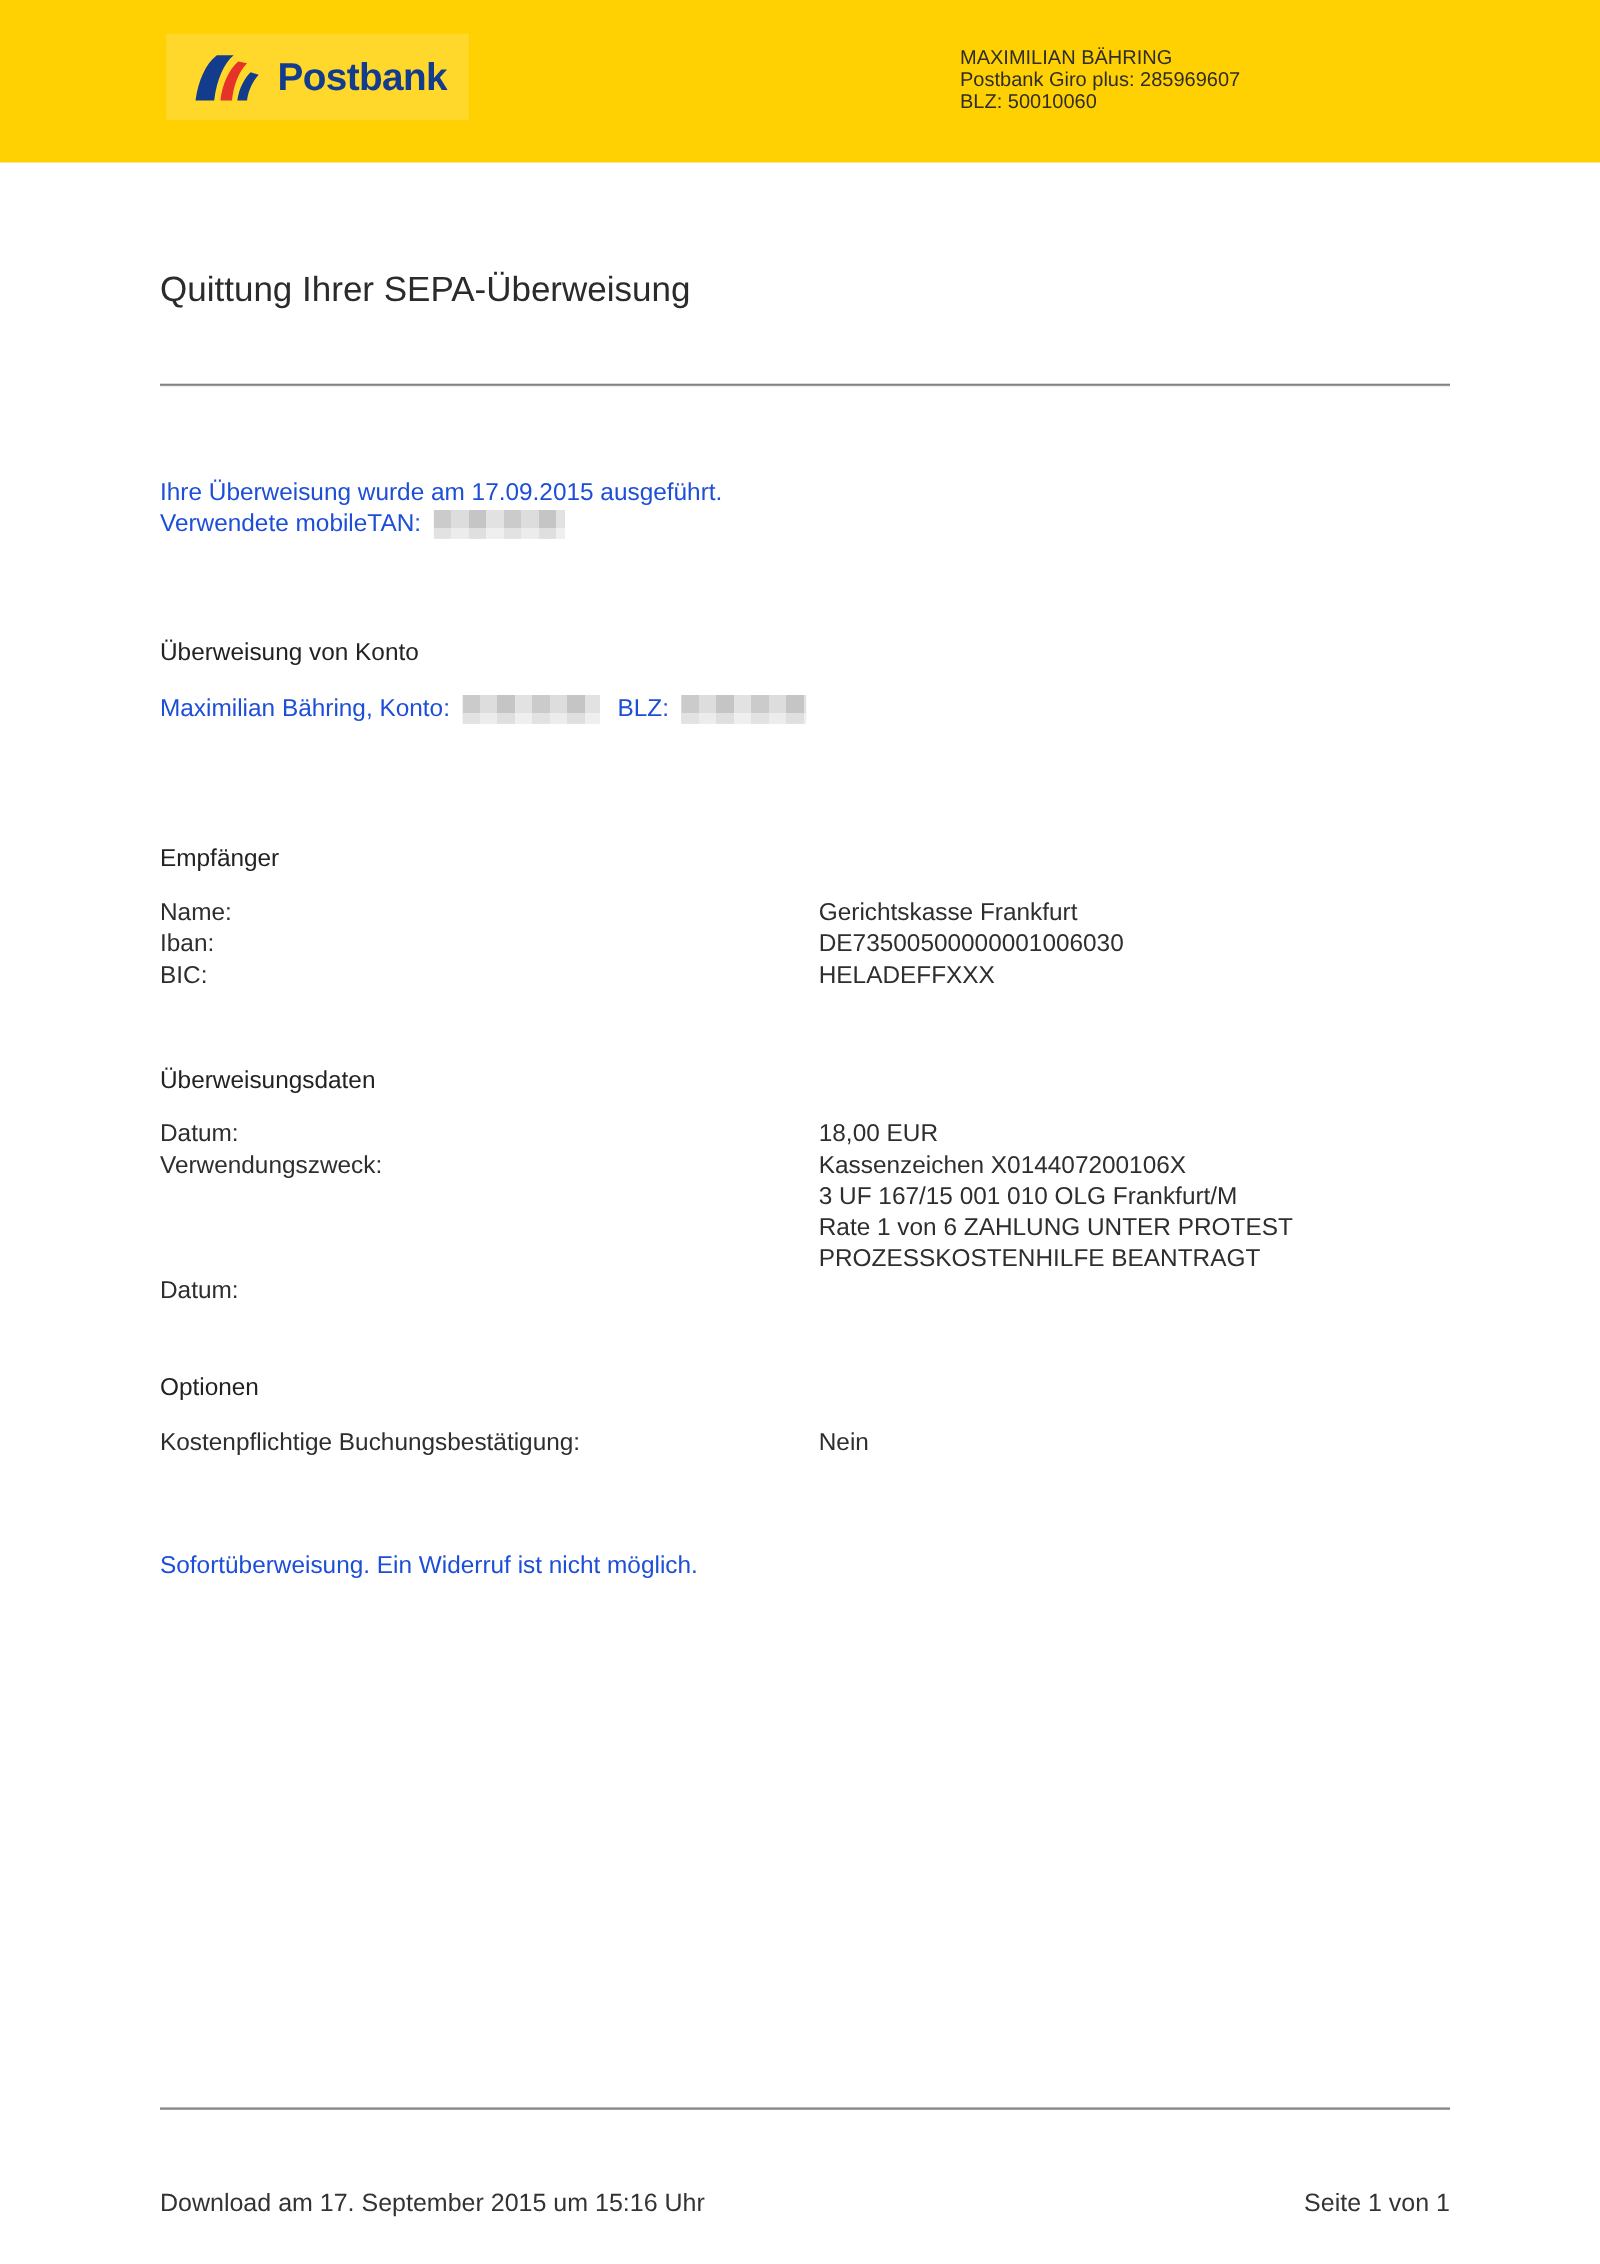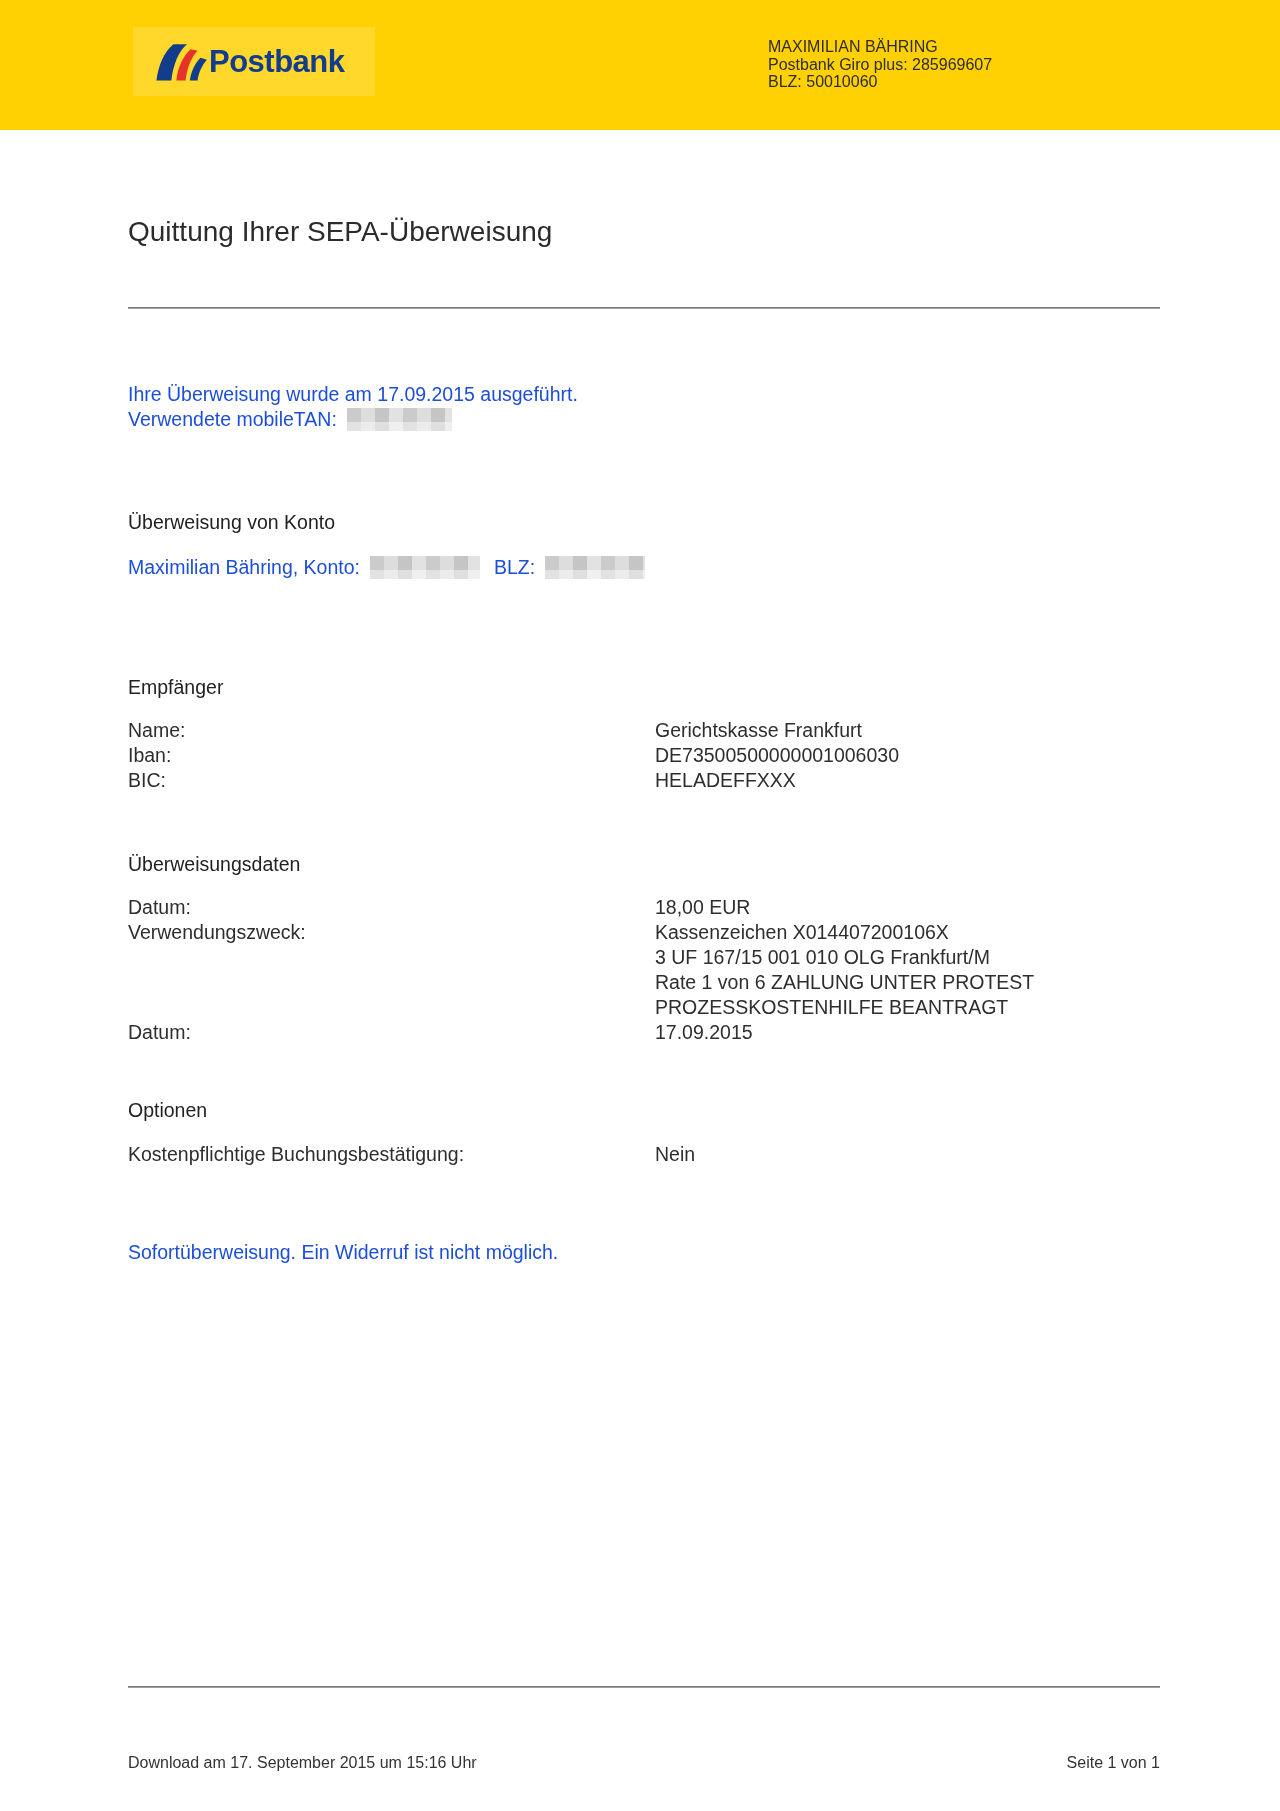--- a/index.html
+++ b/index.html
@@ -7,21 +7,21 @@
   body {
     width:1280px; height:1811px; position:relative; overflow:hidden;
     font-family:"Liberation Sans", sans-serif; color:#2e2e2e;
   }
 
   
   .band { height:130px; background:#ffd103; position:relative; }
   .logo-panel {
     position:absolute; left:133px; top:27px; width:242px; height:69px;
     background:rgba(255,255,255,0.16);
-    display:flex; align-items:center; gap:0; padding-left:22px;
+    display:flex; align-items:center; gap:13px; padding-left:22px;
   }
   .logo-icon { width:54px; height:50px; display:block; }
   .logo-text {
     font-size:31px; font-weight:bold; color:#143c8c; letter-spacing:-0.5px;
     line-height:1;
   }
   .acct {
     position:absolute; left:768px; top:38px;
     font-size:16px; line-height:17.5px; color:#2f2d26;
   }
@@ -65,21 +65,21 @@
         #e2e2e2 42px, #e2e2e2 56px);
   }
   .w105 { width:105px; }
   .w110 { width:110px; }
   .w100 { width:100px; }
   .blz-label { margin-left:14px; }
 
   
   .footer {
     margin-top:65px; display:flex; justify-content:space-between;
-    font-size:16px; line-height:20px; color:#333333;
+    font-size:20px; line-height:20px; color:#333333;
   }
 </style>
 </head>
 <body>
 
 <header class="band">
   <div class="logo-panel">
     <svg class="logo-icon" viewBox="0 0 76 52" xmlns="http://www.w3.org/2000/svg" aria-hidden="true">
       <path d="M2,52 C5,30 13,11 26,1 L45,1 C34,10 26,28 23,52 Z" fill="#143c8c"></path>
       <path d="M50,8 C40,17 32,33 30,52 L43,52 C45,34 51,19 60,10 Z" fill="#e63229"></path>
@@ -140,21 +140,20 @@
     </div>
     <div class="kv-row">
       <div class="kv-label">Verwendungszweck:</div>
       <div class="kv-value multiline">Kassenzeichen X014407200106X
 3 UF 167/15 001 010 OLG Frankfurt/M
 Rate 1 von 6 ZAHLUNG UNTER PROTEST
 PROZESSKOSTENHILFE BEANTRAGT</div>
     </div>
     <div class="kv-row">
       <div class="kv-label">Datum:</div>
-      <div class="kv-value">17.09.2015</div>
     </div>
   </div>
 
   <h2 class="h2-opt">Optionen</h2>
   <div class="kv kv-opt">
     <div class="kv-row">
       <div class="kv-label">Kostenpflichtige Buchungsbestätigung:</div>
       <div class="kv-value">Nein</div>
     </div>
   </div>

